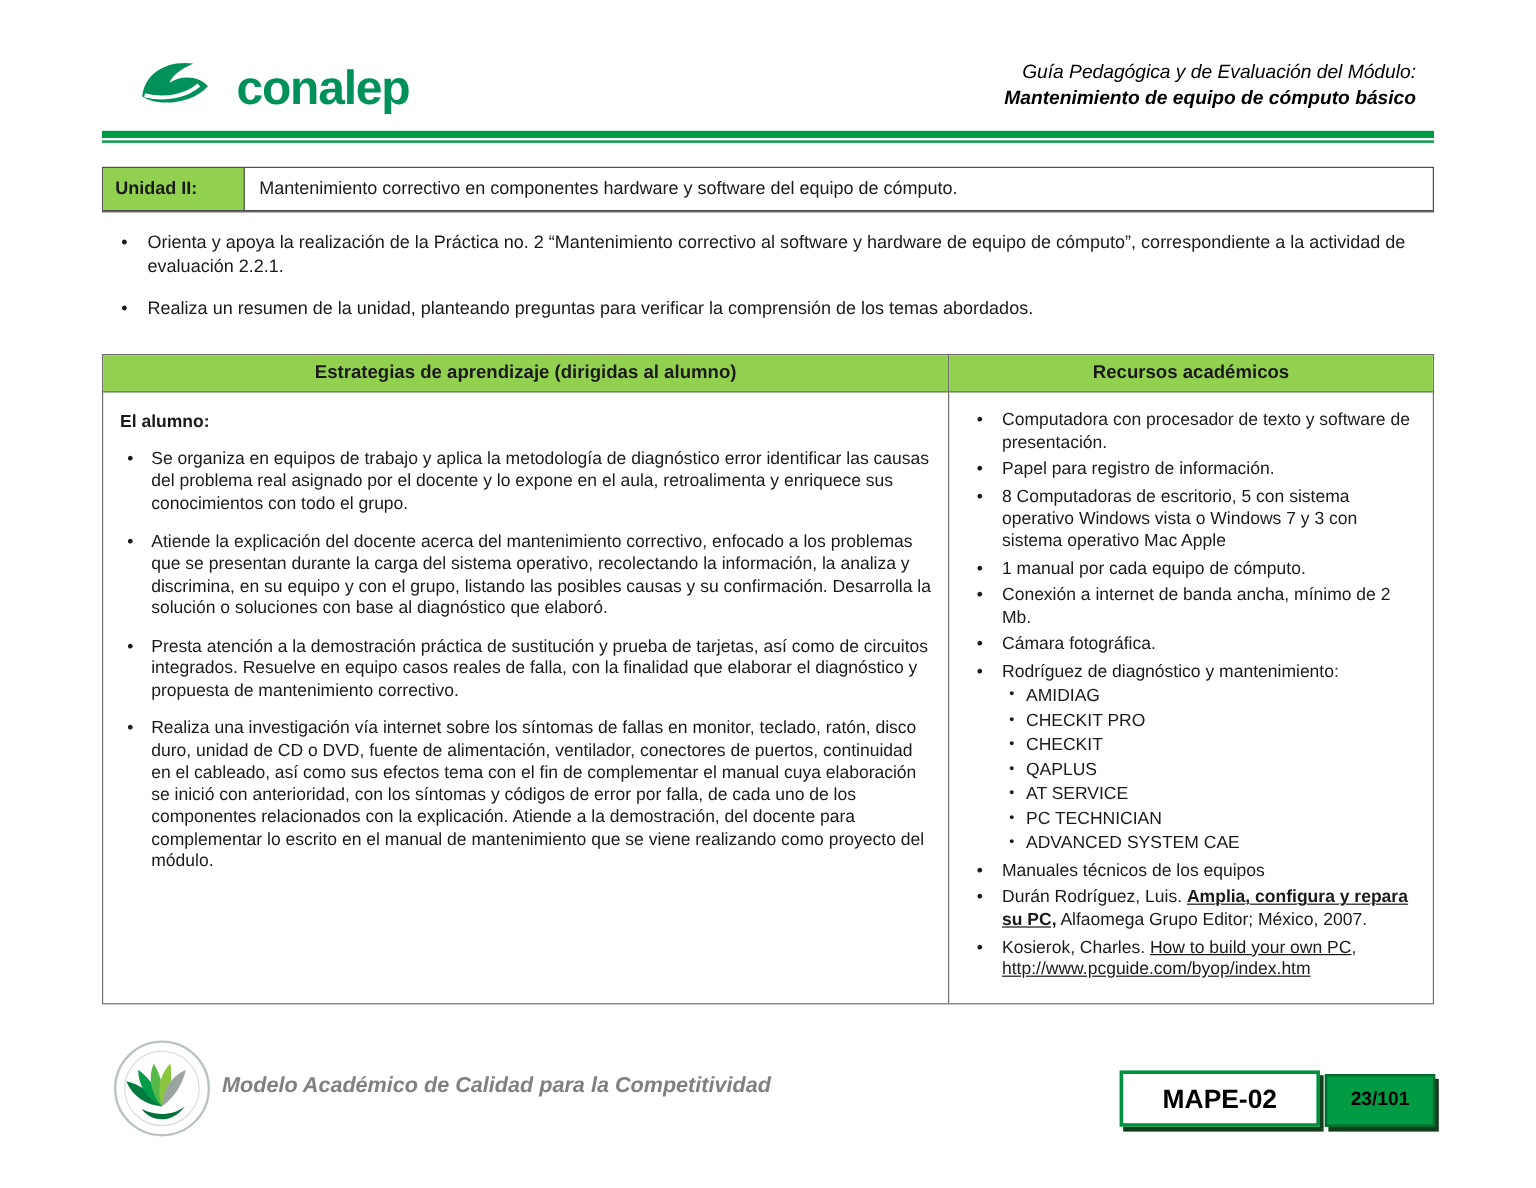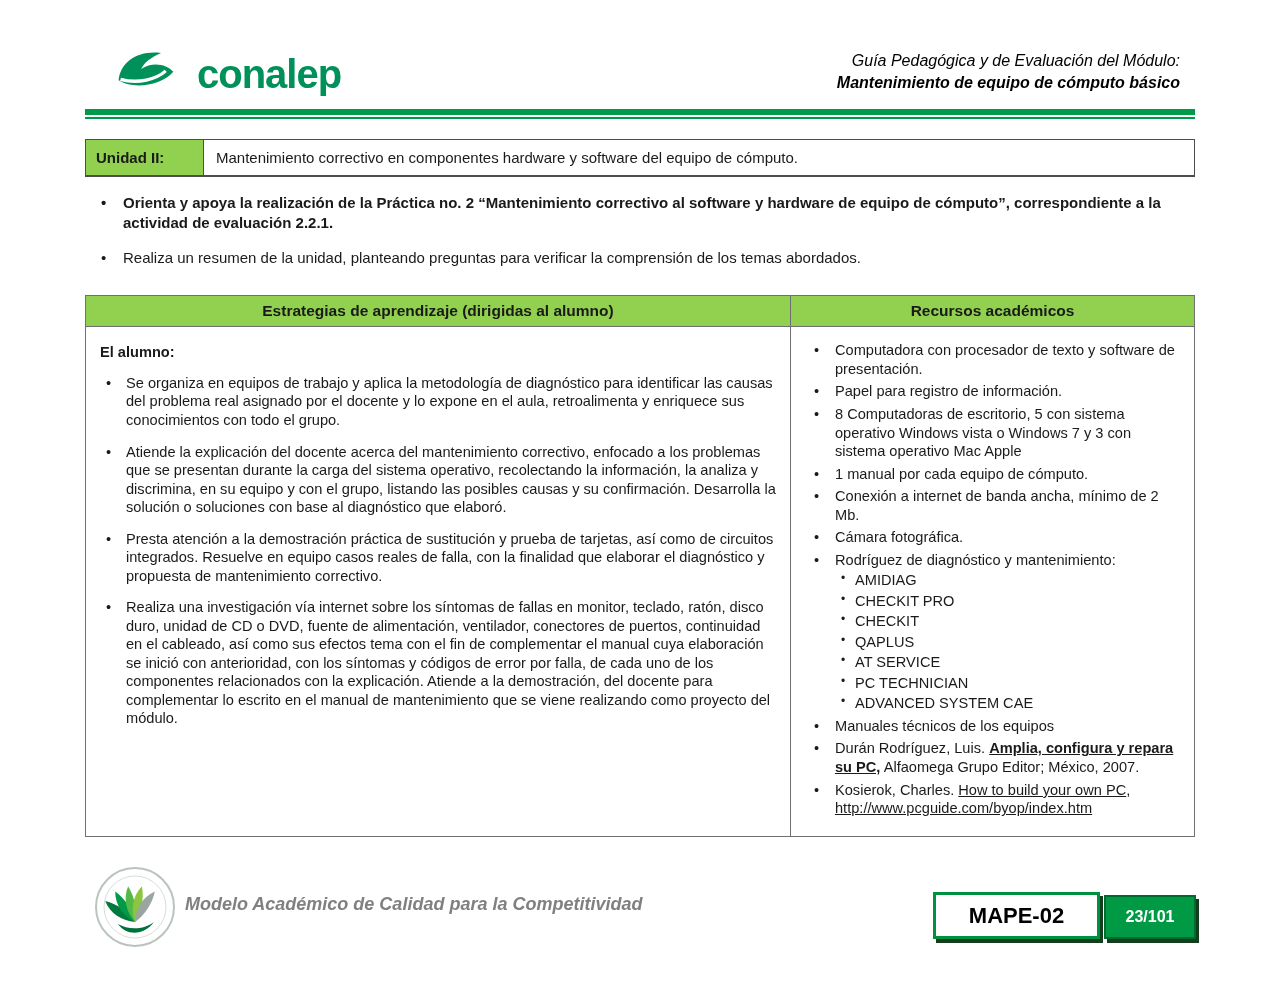--- a/index.html
+++ b/index.html
@@ -29,21 +29,21 @@
   .unit-row { display:flex; border-bottom:1px solid #4d4d4d; }
   .unit-label { width:118px; background:#92d050; font-weight:bold; font-size:15px; padding:9px 10px; border-right:1px solid #4d4d4d; }
   .unit-desc { flex:1; padding:9px 12px; font-size:15px; }
   .orient-wrap { padding:4px; }
   .orient-bar { background:#92d050; border:1px solid #4d4d4d; text-align:center; font-weight:bold; font-size:15.5px; padding:5px 4px; }
 
   
   ul.top-bullets { margin:16px 0 0 8px; list-style:none; }
   ul.top-bullets li { position:relative; padding-left:30px; margin-bottom:15px; font-size:15px; line-height:1.32; }
   ul.top-bullets li::before { content:"•"; position:absolute; left:8px; top:0; font-size:15px; }
-  ul.top-bullets li.bold { font-weight:bold; }
+  ul.top-bullets li.bold { font-weight:normal; }
 
   
   .main-table { display:grid; grid-template-columns:705px 1fr; border:1px solid #6f6f6f; margin-top:28px; }
   .mt-header { background:#92d050; font-weight:bold; text-align:center; font-size:15.5px; padding:6px 4px; border-bottom:1px solid #6f6f6f; }
   .mt-header.left { border-right:1px solid #6f6f6f; }
   .mt-cell { padding:12px 14px 14px 14px; font-size:14.6px; line-height:1.27; }
   .mt-cell.left { border-right:1px solid #6f6f6f; }
   .intro { font-weight:bold; margin:4px 0 12px 0; }
 
   ul.body-bullets { list-style:none; }
@@ -60,21 +60,21 @@
   .bu { font-weight:bold; text-decoration:underline; }
   .u { text-decoration:underline; }
 
   
   .footer-seal { position:absolute; left:94px; top:866px; width:82px; height:82px; }
   .footer-motto { position:absolute; left:185px; top:894px; font-style:italic; font-weight:bold; color:#808080; font-size:18px; }
   .doc-code-box { position:absolute; left:933px; top:892px; width:167px; height:47px; background:#fff; border:3px solid #00913f;
     display:flex; align-items:center; justify-content:center; font-weight:bold; font-size:22px; color:#000000;
     box-shadow:3px 4px 0 #123e1e; }
   .page-number-box { position:absolute; left:1104px; top:895px; width:92px; height:44px; background:#009a44; border:2px solid #006b2f;
-    display:flex; align-items:center; justify-content:center; font-weight:bold; font-size:16px; color:#ffffff;
+    display:flex; align-items:center; justify-content:center; font-weight:bold; font-size:16px; color:#000000;
     box-shadow:3px 4px 0 #123e1e; }
 </style>
 </head>
 <body>
 
 <div class="page">
 
   <div class="header-logo">
     <span>
       <svg width="66" height="46" viewBox="0 0 70 48">
@@ -109,21 +109,21 @@
       <li>Realiza un resumen de la unidad, planteando preguntas para verificar la comprensión de los temas abordados.</li>
     </ul>
 
     <div class="main-table">
       <div class="mt-header left">Estrategias de aprendizaje (dirigidas al alumno)</div>
       <div class="mt-header">Recursos académicos</div>
 
       <div class="mt-cell left">
         <p class="intro">El alumno:</p>
         <ul class="body-bullets">
-          <li>Se organiza en equipos de trabajo y aplica la metodología de diagnóstico para identificar las causas del problema real asignado por el docente y lo expone en el aula, retroalimenta y enriquece sus conocimientos con todo el grupo.</li>
+          <li>Se organiza en equipos de trabajo y aplica la metodología de diagnóstico error identificar las causas del problema real asignado por el docente y lo expone en el aula, retroalimenta y enriquece sus conocimientos con todo el grupo.</li>
           <li>Atiende la explicación del docente acerca del mantenimiento correctivo, enfocado a los problemas que se presentan durante la carga del sistema operativo, recolectando la información, la analiza y discrimina, en su equipo y con el grupo, listando las posibles causas y su confirmación. Desarrolla la solución o soluciones con base al diagnóstico que elaboró.</li>
           <li>Presta atención a la demostración práctica de sustitución y prueba de tarjetas, así como de circuitos integrados. Resuelve en equipo casos reales de falla, con la finalidad que elaborar el diagnóstico y propuesta de mantenimiento correctivo.</li>
           <li>Realiza una investigación vía internet sobre los síntomas de fallas en monitor, teclado, ratón, disco duro, unidad de CD o DVD, fuente de alimentación, ventilador, conectores de puertos, continuidad en el cableado, así como sus efectos tema con el fin de complementar el manual cuya elaboración se inició con anterioridad, con los síntomas y códigos de error por falla, de cada uno de los componentes relacionados con la explicación. Atiende a la demostración, del docente para complementar lo escrito en el manual de mantenimiento que se viene realizando como proyecto del módulo.</li>
         </ul>
       </div>
 
       <div class="mt-cell">
         <ul class="res-bullets">
           <li>Computadora con procesador de texto y software de presentación.</li>
           <li>Papel para registro de información.</li>

